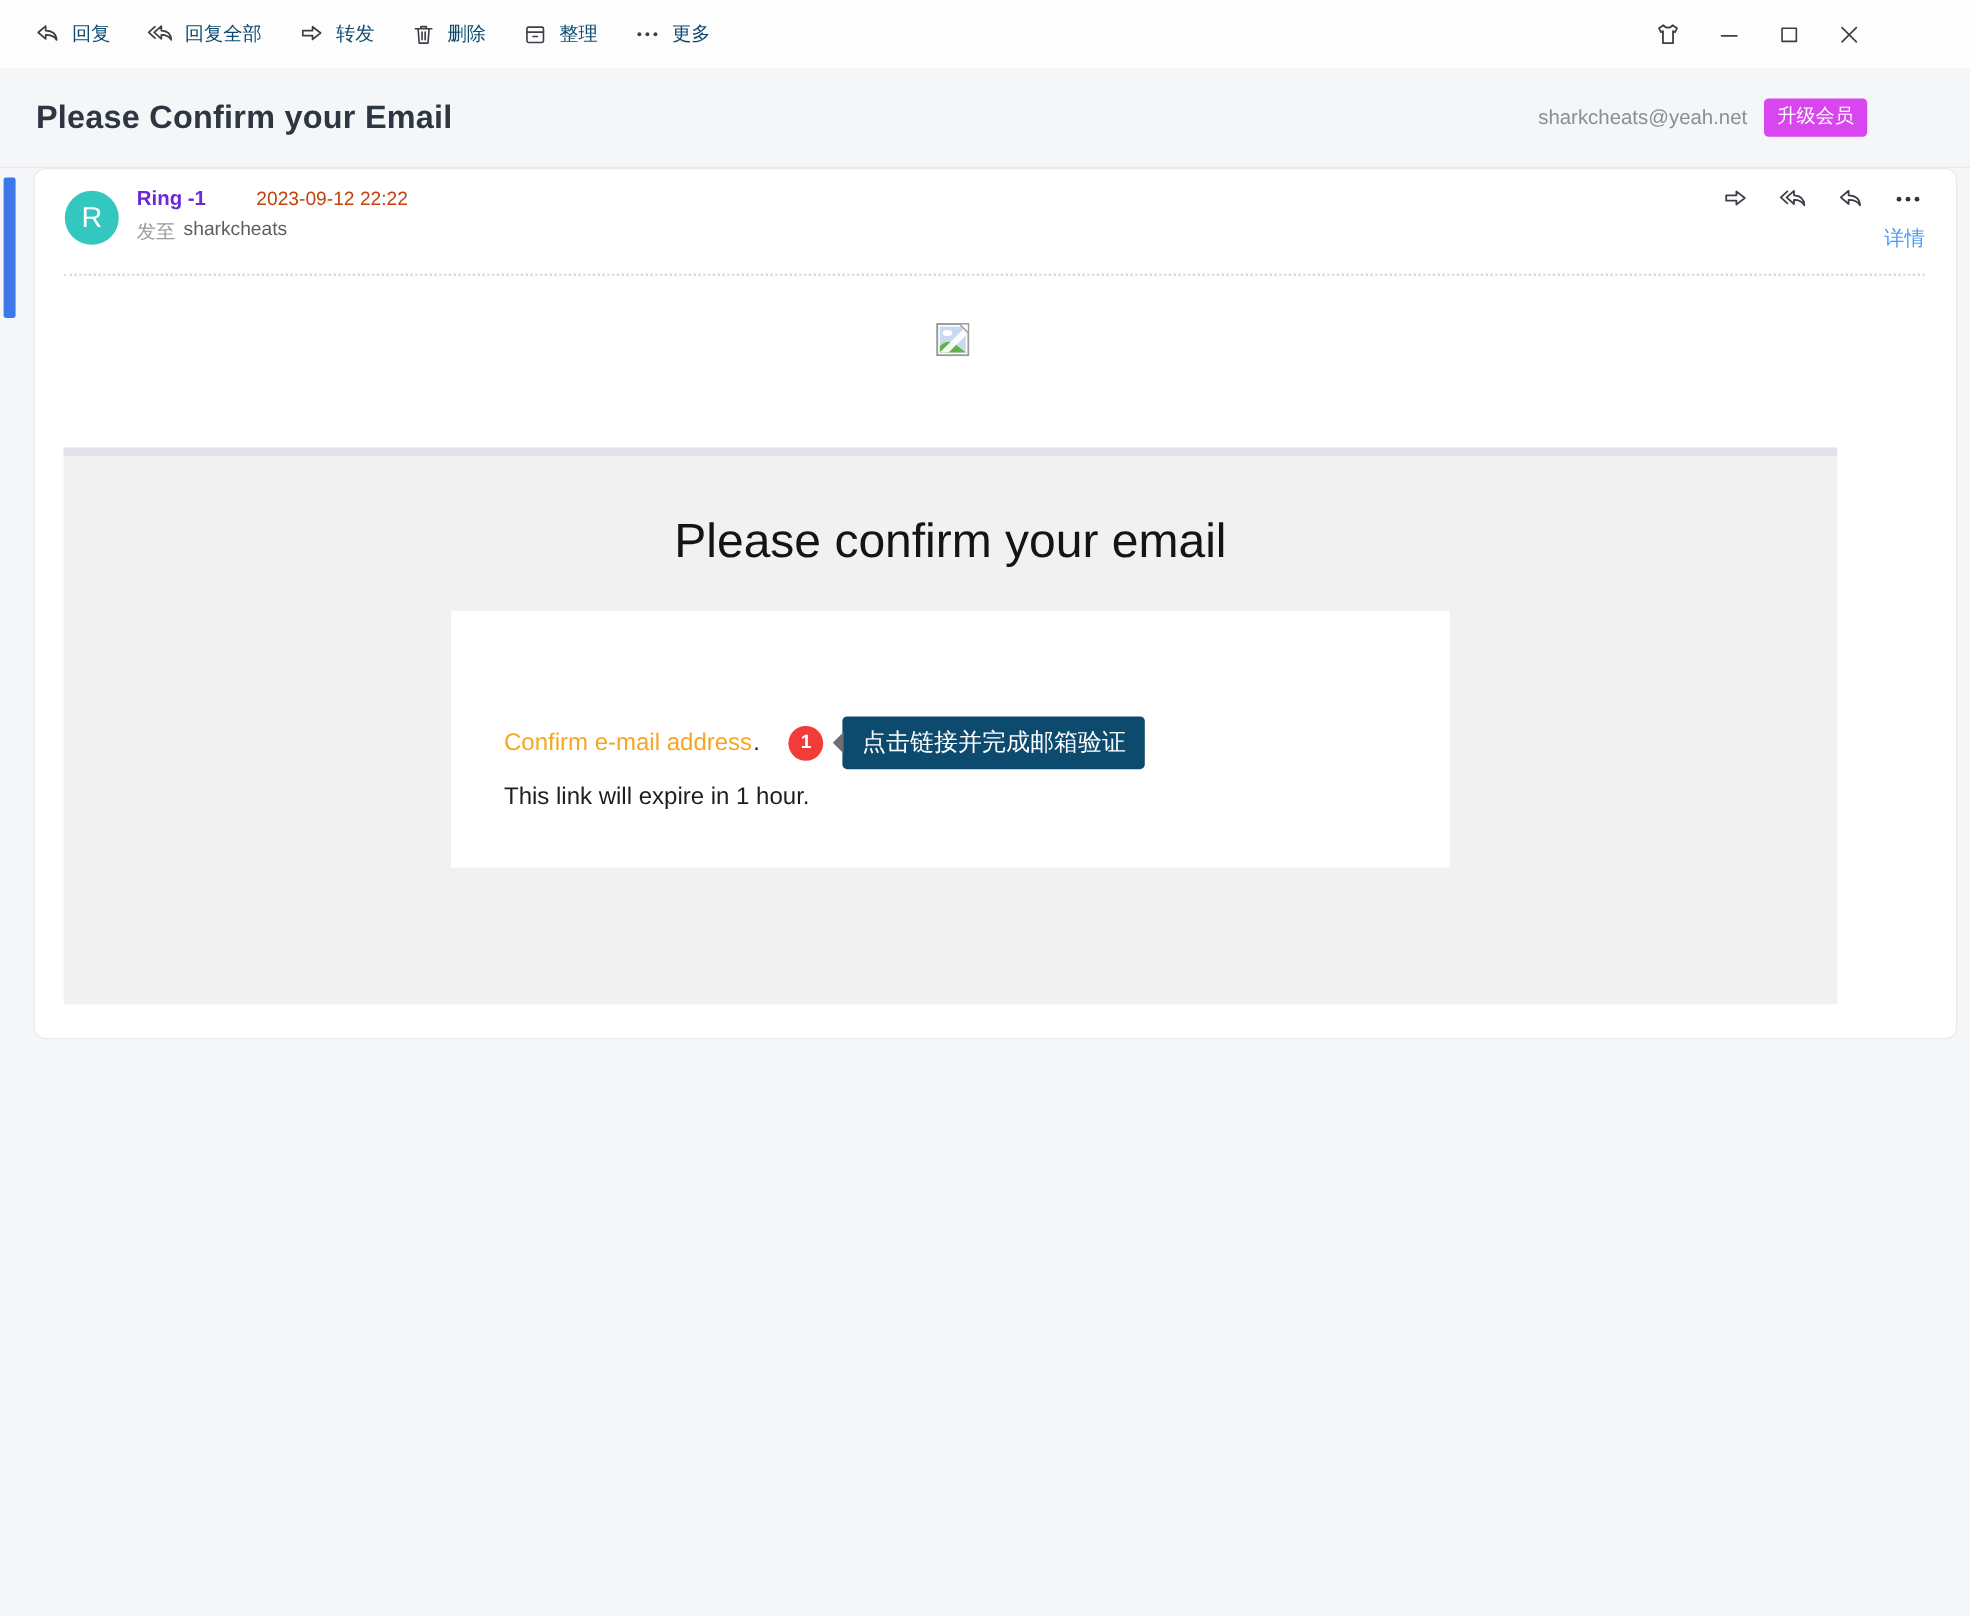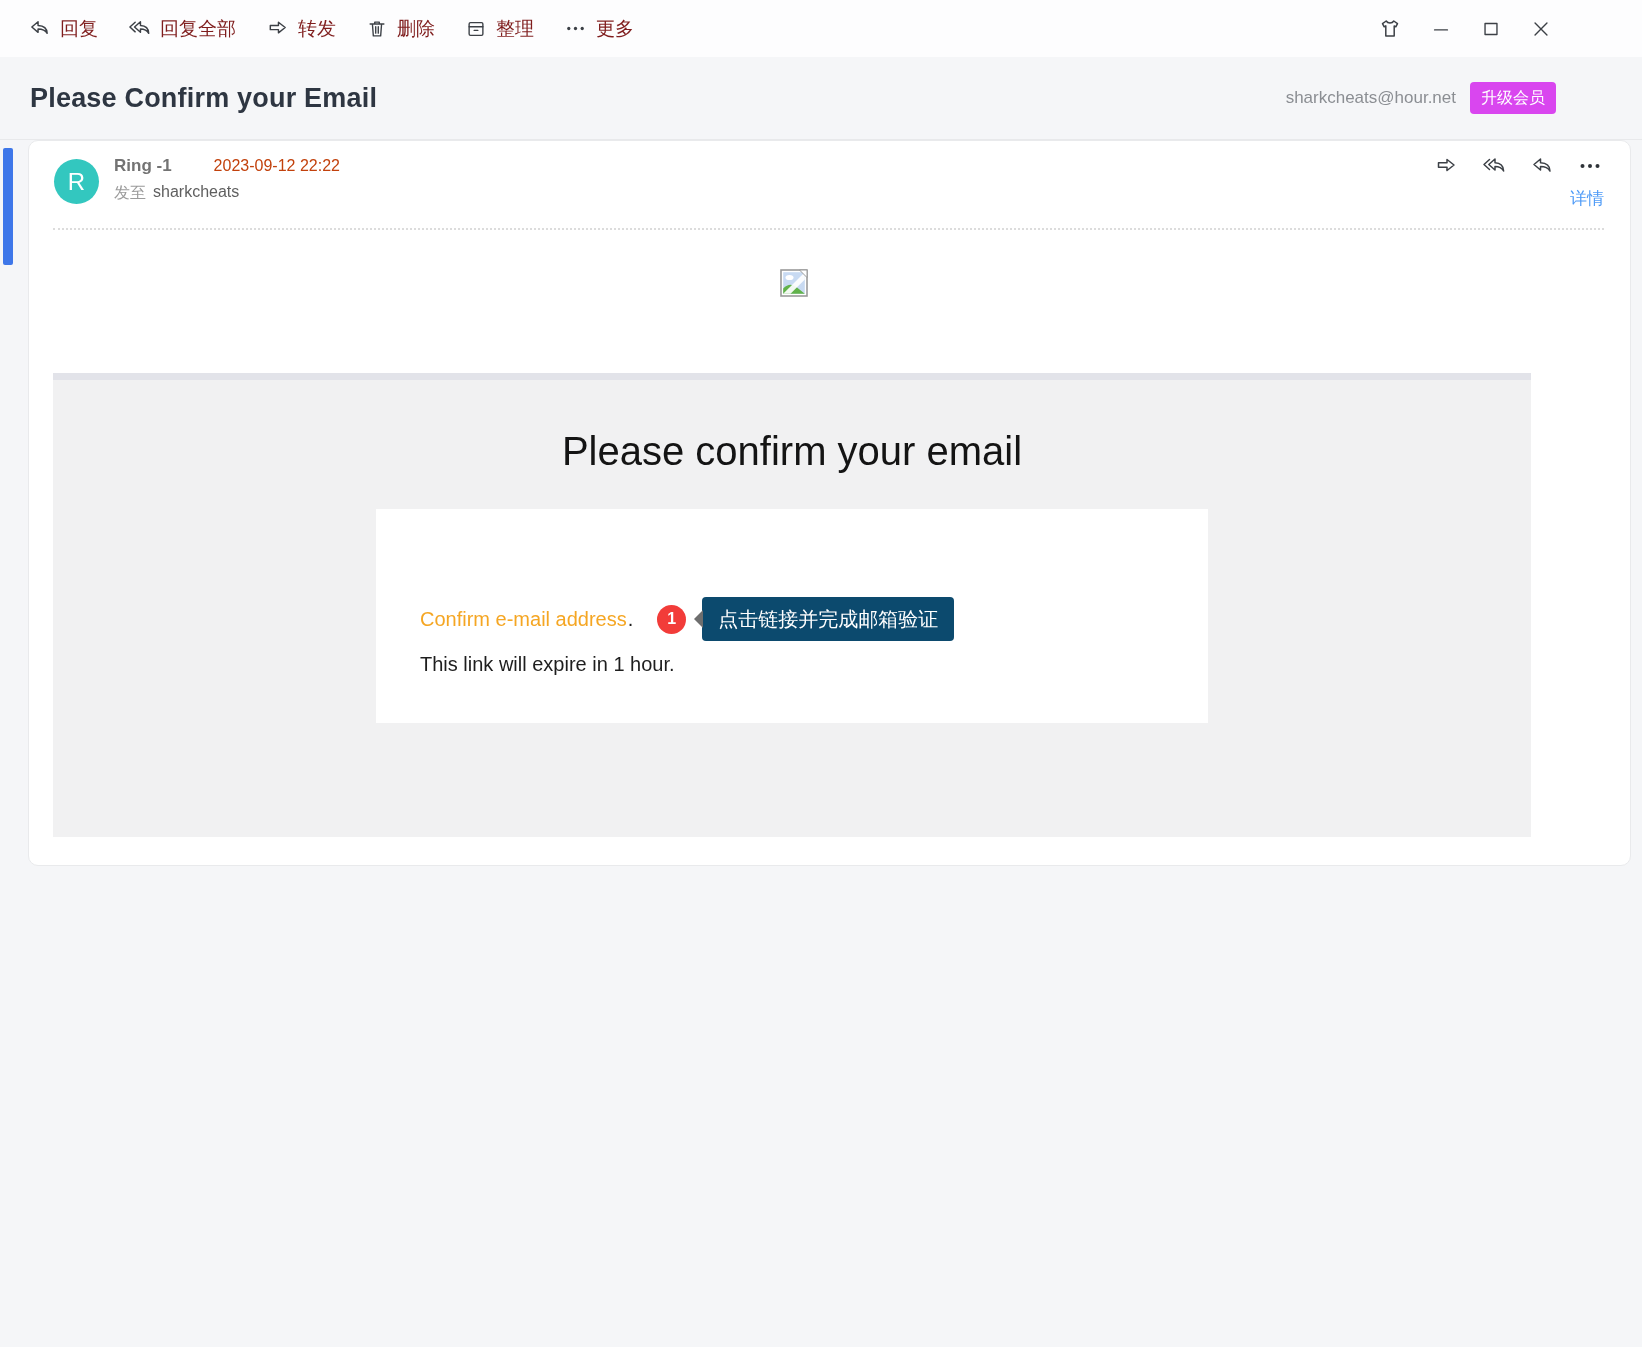--- a/index.html
+++ b/index.html
@@ -6,21 +6,21 @@
   html,body { width:1642px; height:1347px; }
   body { font-family:"Liberation Sans", sans-serif; }
   .page { position:relative; width:1642px; height:1347px; background:#f5f6f8; overflow:hidden; }
 
   
   .toolbar { position:absolute; top:0; left:0; width:1642px; height:57px;
              background:#fdfdfe; display:flex; align-items:center;
              padding:0 90px 0 28px; }
   .tb-left { display:flex; align-items:center; gap:30px; }
   .tb-btn { display:flex; align-items:center; gap:9px; background:none; border:none;
-            font-family:inherit; font-size:19px; color:#7f1d1d; cursor:pointer; }
+            font-family:inherit; font-size:16px; color:#0c4a6e; cursor:pointer; }
   .tb-btn svg { display:block; }
   .win-controls { margin-left:auto; display:flex; align-items:center; gap:28px; }
   .win-btn { background:none; border:none; cursor:pointer; display:flex; align-items:center; }
 
   
   .subject-bar { position:absolute; top:57px; left:0; width:1642px; height:83px;
                  display:flex; align-items:center; padding:0 86px 0 30px;
                  border-bottom:1px solid #e8e9eb; }
   .subject-title { font-size:27px; font-weight:bold; color:#2e3642; letter-spacing:.2px; }
   .sb-right { margin-left:auto; display:flex; align-items:center; gap:14px; }
@@ -32,21 +32,21 @@
   .accent-bar { position:absolute; left:3px; top:148px; width:10px; height:117px;
                 background:#3e77e9; border-radius:2px; }
 
   
   .card { position:absolute; left:28px; top:140px; width:1603px; height:726px;
           background:#ffffff; border:1px solid #e9eaec; border-radius:10px; }
   .avatar { position:absolute; left:25px; top:18px; width:45px; height:45px;
             border-radius:50%; background:#33c7bf; color:#fff; font-size:24px;
             display:flex; align-items:center; justify-content:center; cursor:pointer; }
   .sender-row { position:absolute; left:85px; top:15px; display:flex; align-items:baseline; }
-  .sender { font-size:17px; font-weight:bold; color:#737373; cursor:pointer; }
+  .sender { font-size:17px; font-weight:bold; color:#6d28d9; cursor:pointer; }
   .msg-date { font-size:16px; color:#c2410c; margin-left:42px; }
   .to-row { position:absolute; left:85px; top:42px; font-size:16px; display:flex; gap:7px;justify-content:center; }
   .to-label { color:#9b9b9b; }
   .to-name { color:#5f5f5f; cursor:pointer; }
   .action-icons { position:absolute; top:12px; right:28px; display:flex; gap:24px; }
   .act-btn { background:none; border:none; cursor:pointer; width:24px; height:26px;
              display:flex; align-items:center; justify-content:center; }
   .details-link { position:absolute; top:46px; right:26px; font-size:17px; color:#4d9af7;
                   text-decoration:none; cursor:pointer; }
   .header-divider { position:absolute; left:24px; right:26px; top:87px;
@@ -148,21 +148,21 @@
         <svg class="icon-stroke" width="22" height="22" viewBox="0 0 24 24">
             <path d="M5.5 5.5 L18.5 18.5 M18.5 5.5 L5.5 18.5"></path>
           </svg>
       </button>
     </div>
   </div>
 
   <div class="subject-bar">
     <h1 class="subject-title">Please Confirm your Email</h1>
     <div class="sb-right">
-      <span class="account">sharkcheats@hour.net</span>
+      <span class="account">sharkcheats@yeah.net</span>
       <span class="upgrade-badge">升级会员</span>
     </div>
   </div>
 
   <div class="accent-bar"></div>
 
   <div class="card">
 
     <div class="avatar">R</div>
 

